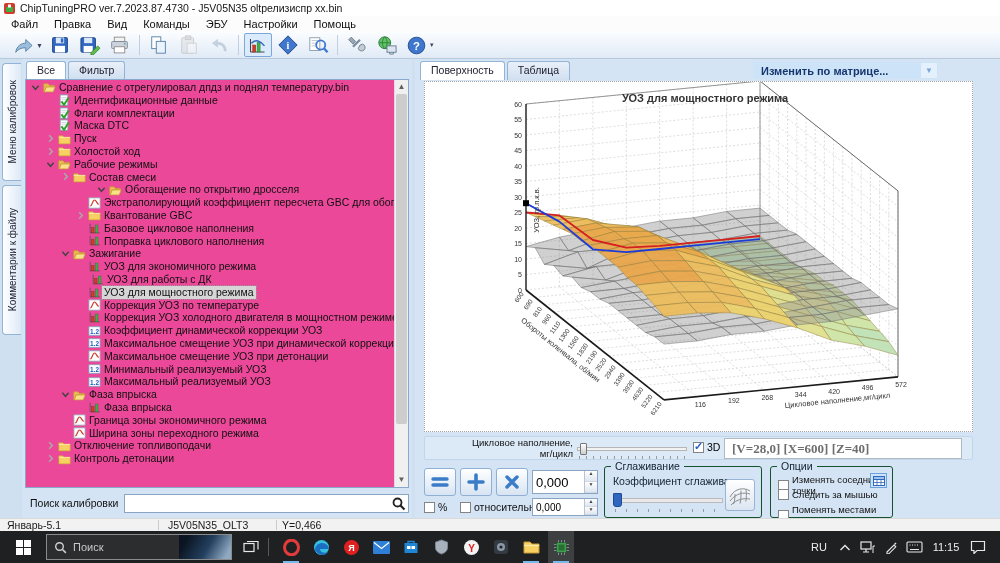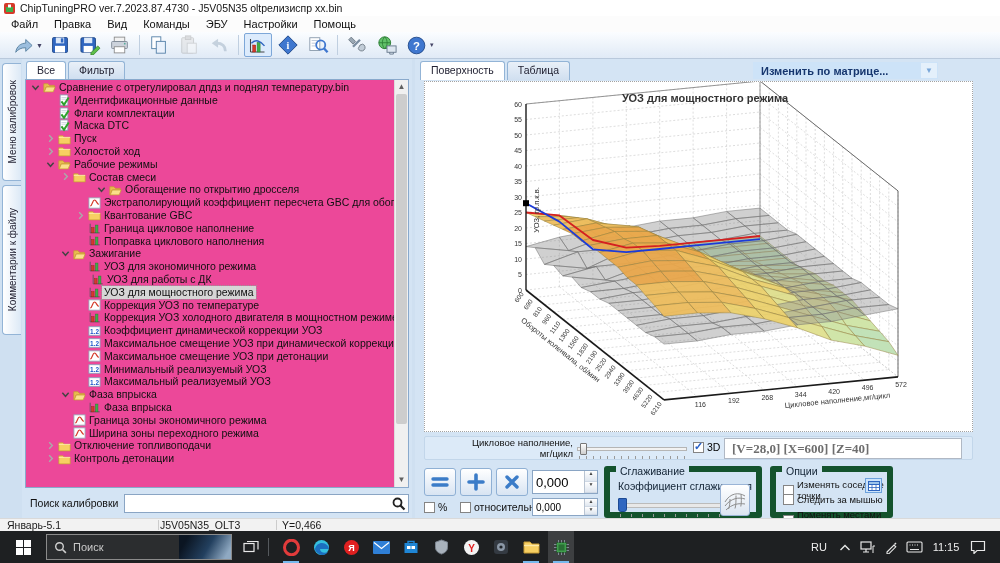--- a/index.html
+++ b/index.html
@@ -63,21 +63,21 @@
 #readout{position:absolute;left:299px;top:1px;width:238px;height:21px;background:#fff;border:1px solid #b0b8c4;font-family:"Liberation Serif",serif;font-weight:bold;font-size:13px;color:#6e6e6e;line-height:20px;padding-left:7px}
 
 .cbtn{position:absolute;width:32px;height:28px;background:linear-gradient(#ffffff,#d8e4f2);border:1px solid #8fb0d4;border-radius:3px;display:flex;align-items:center;justify-content:center}
 .numin{position:absolute;background:#fff;border:1px solid #8aa5c4}
 .numin input{width:calc(100% - 14px);height:100%;border:none;outline:none;font-family:inherit;padding:0 3px}
 .spin{position:absolute;right:0;top:0;bottom:0;width:13px;display:flex;flex-direction:column;border-left:1px solid #b9c4d2}
 .spin div{flex:1;font-size:5px;line-height:5px;text-align:center;color:#444;background:linear-gradient(#fefefe,#dfe6ef);border-bottom:1px solid #cfd8e4}
 .cb{display:inline-block;width:11px;height:11px;background:#fff;border:1px solid #848484;position:relative;flex:none}
 .cb.checked::after{content:"✓";position:absolute;left:0;top:-3px;font-size:11px;color:#2a62c8;font-weight:bold}
 .cklbl{font-size:10.5px;color:#111;margin-left:3px}
-.grp{position:absolute;border:6px solid #14532d;border-radius:3px}
+.grp{position:absolute;border:1px solid #14532d;border-radius:3px}
 .grp .legend{position:absolute;top:-7px;left:6px;background:#d4e4f4;padding:0 4px;font-size:10.5px;color:#123}
 #smgroup .sml{position:absolute;left:8px;top:8px;font-size:10.5px;color:#123}
 #smslider{position:absolute;left:8px;top:26px;width:110px;height:14px}
 #smslider .groove{position:absolute;left:0;right:0;top:5px;height:5px;background:#e8e8e8;border:1px solid #bbb}
 #smslider .handle{position:absolute;left:0;top:0;width:9px;height:14px;background:#2f66c0;border:1px solid #1c4a94;border-radius:1px 1px 3px 3px}
 #smslider .ticks{position:absolute;left:2px;right:0;top:16px;height:3px;background:repeating-linear-gradient(90deg,#999 0 1px,transparent 1px 11px)}
 #meshbtn{position:absolute;right:6px;top:12px;width:30px;height:32px;background:linear-gradient(#ffffff,#dbe5f1);border:1px solid #9ab4d6;border-radius:3px;display:flex;align-items:center;justify-content:center}
 .optrow{position:absolute;left:7px;display:flex;align-items:center}
 #gridbtn{position:absolute;right:5px;top:6px;width:17px;height:15px;background:#cde3fa;border:1px solid #6da2dc;display:flex;align-items:center;justify-content:center}
 
@@ -406,21 +406,21 @@
           </div>
           <div class="trow" style="padding-left: 49px;">
             <span class="tarrow"></span>
             <span class="ticon">
               <svg width="13" height="13" viewBox="0 0 15 15">
                 <path d="M2.5 12.5h11M2.5 12.5V2" stroke="#555" stroke-width="1"></path>
                 <rect x="4" y="6.5" width="3" height="6" fill="#d43a2a" stroke="#902414" stroke-width=".5"></rect>
                 <rect x="8.5" y="3.5" width="3" height="9" fill="#3fae49" stroke="#27762f" stroke-width=".5"></rect>
               </svg>
             </span>
-            <span class="tlabel">Граница цикловое наполнение</span>
+            <span class="tlabel">Базовое цикловое наполнения</span>
           </div>
           <div class="trow" style="padding-left: 49px;">
             <span class="tarrow"></span>
             <span class="ticon">
               <svg width="13" height="13" viewBox="0 0 15 15">
                 <path d="M2.5 12.5h11M2.5 12.5V2" stroke="#555" stroke-width="1"></path>
                 <rect x="4" y="6.5" width="3" height="6" fill="#d43a2a" stroke="#902414" stroke-width=".5"></rect>
                 <rect x="8.5" y="3.5" width="3" height="9" fill="#3fae49" stroke="#27762f" stroke-width=".5"></rect>
               </svg>
             </span>
@@ -1086,21 +1086,21 @@
         <span class="cb"></span>
           <span class="cklbl" style="font-size:9.5px">Поменять местами оси X и Z</span>
       </div>
     </div>
   </div>
 </div>
 
 <div id="statusbar">
   <span class="st" style="left:7px">Январь-5.1</span>
   <span class="ssep" style="left:158px"></span>
-  <span class="st" style="left:160px">J5V05N35_OLT3</span>
+  <span class="st" style="left:168px">J5V05N35_OLT3</span>
   <span class="ssep" style="left:276px"></span>
   <span class="st" style="left:282px">Y=0,466</span>
 </div>
 
 <div id="taskbar">
   <div id="startbtn">
     <span>
         <svg width="15" height="15" viewBox="0 0 15 15">
           <rect x="0" y="0" width="7" height="7" fill="#fff"></rect>
           <rect x="8" y="0" width="7" height="7" fill="#fff"></rect>

